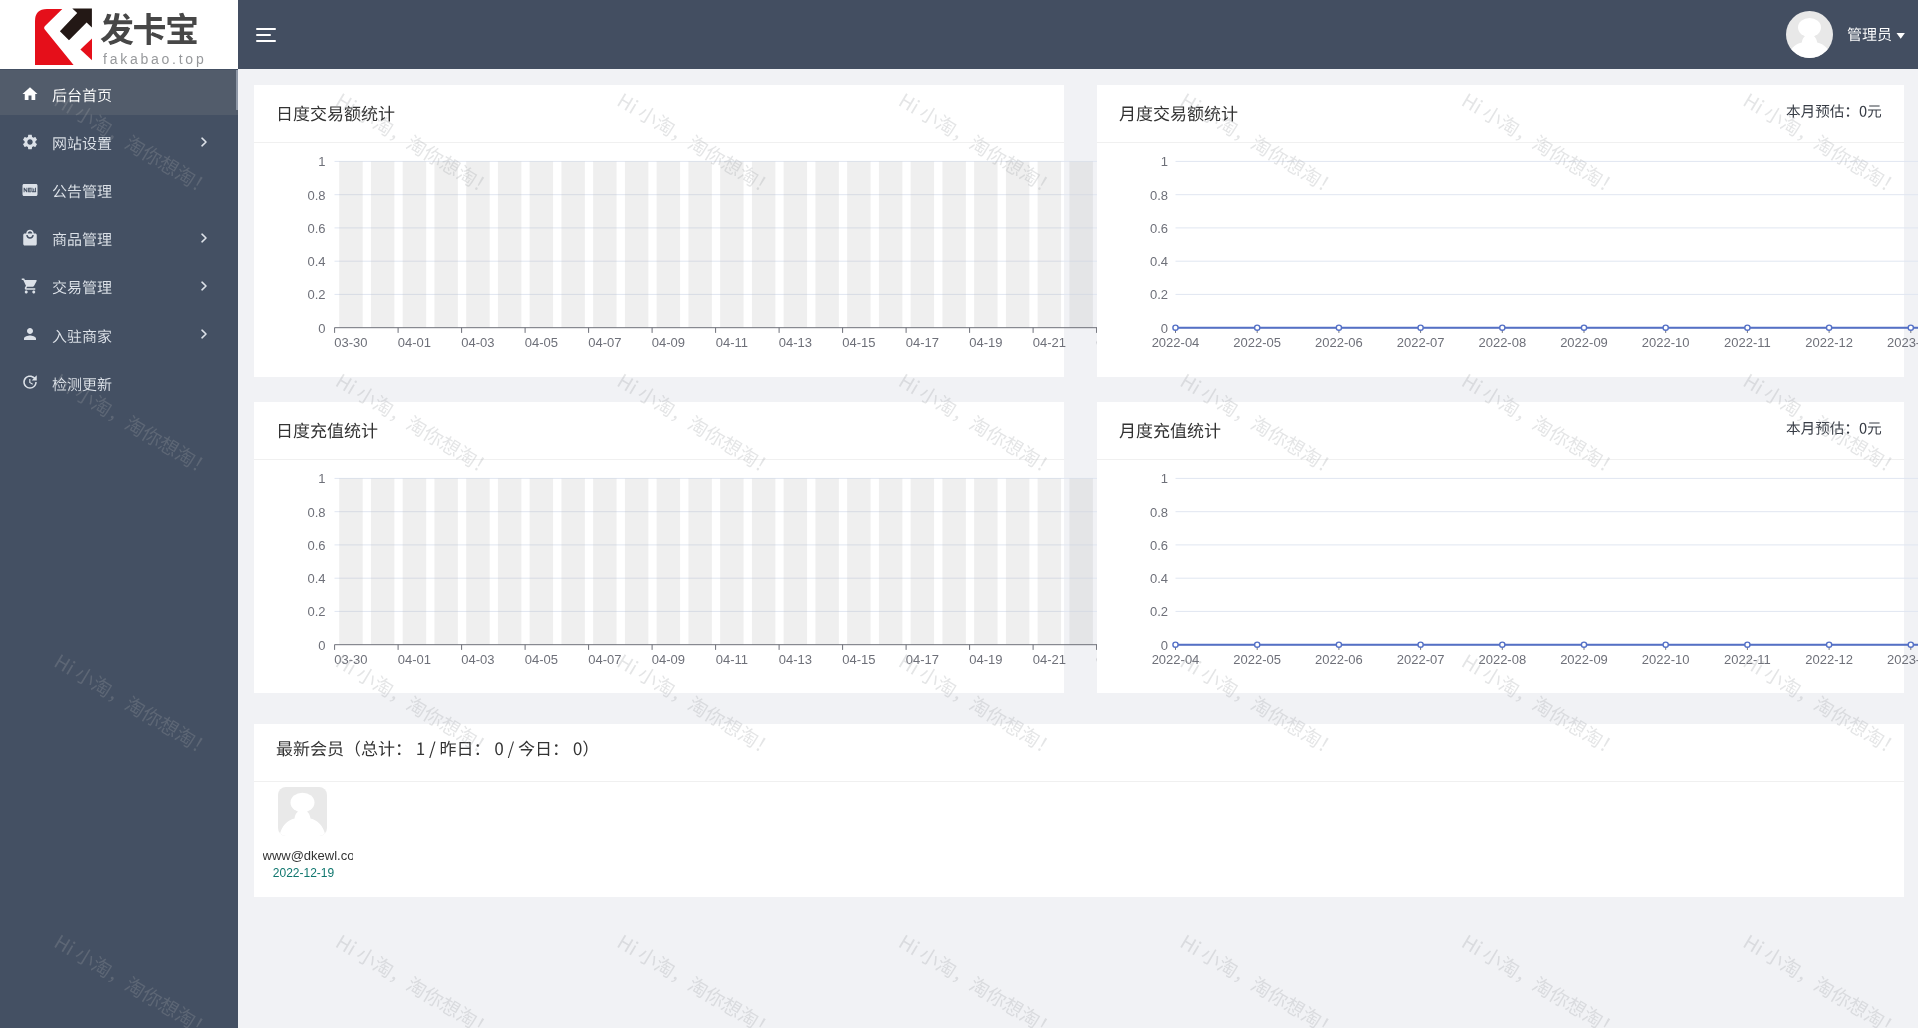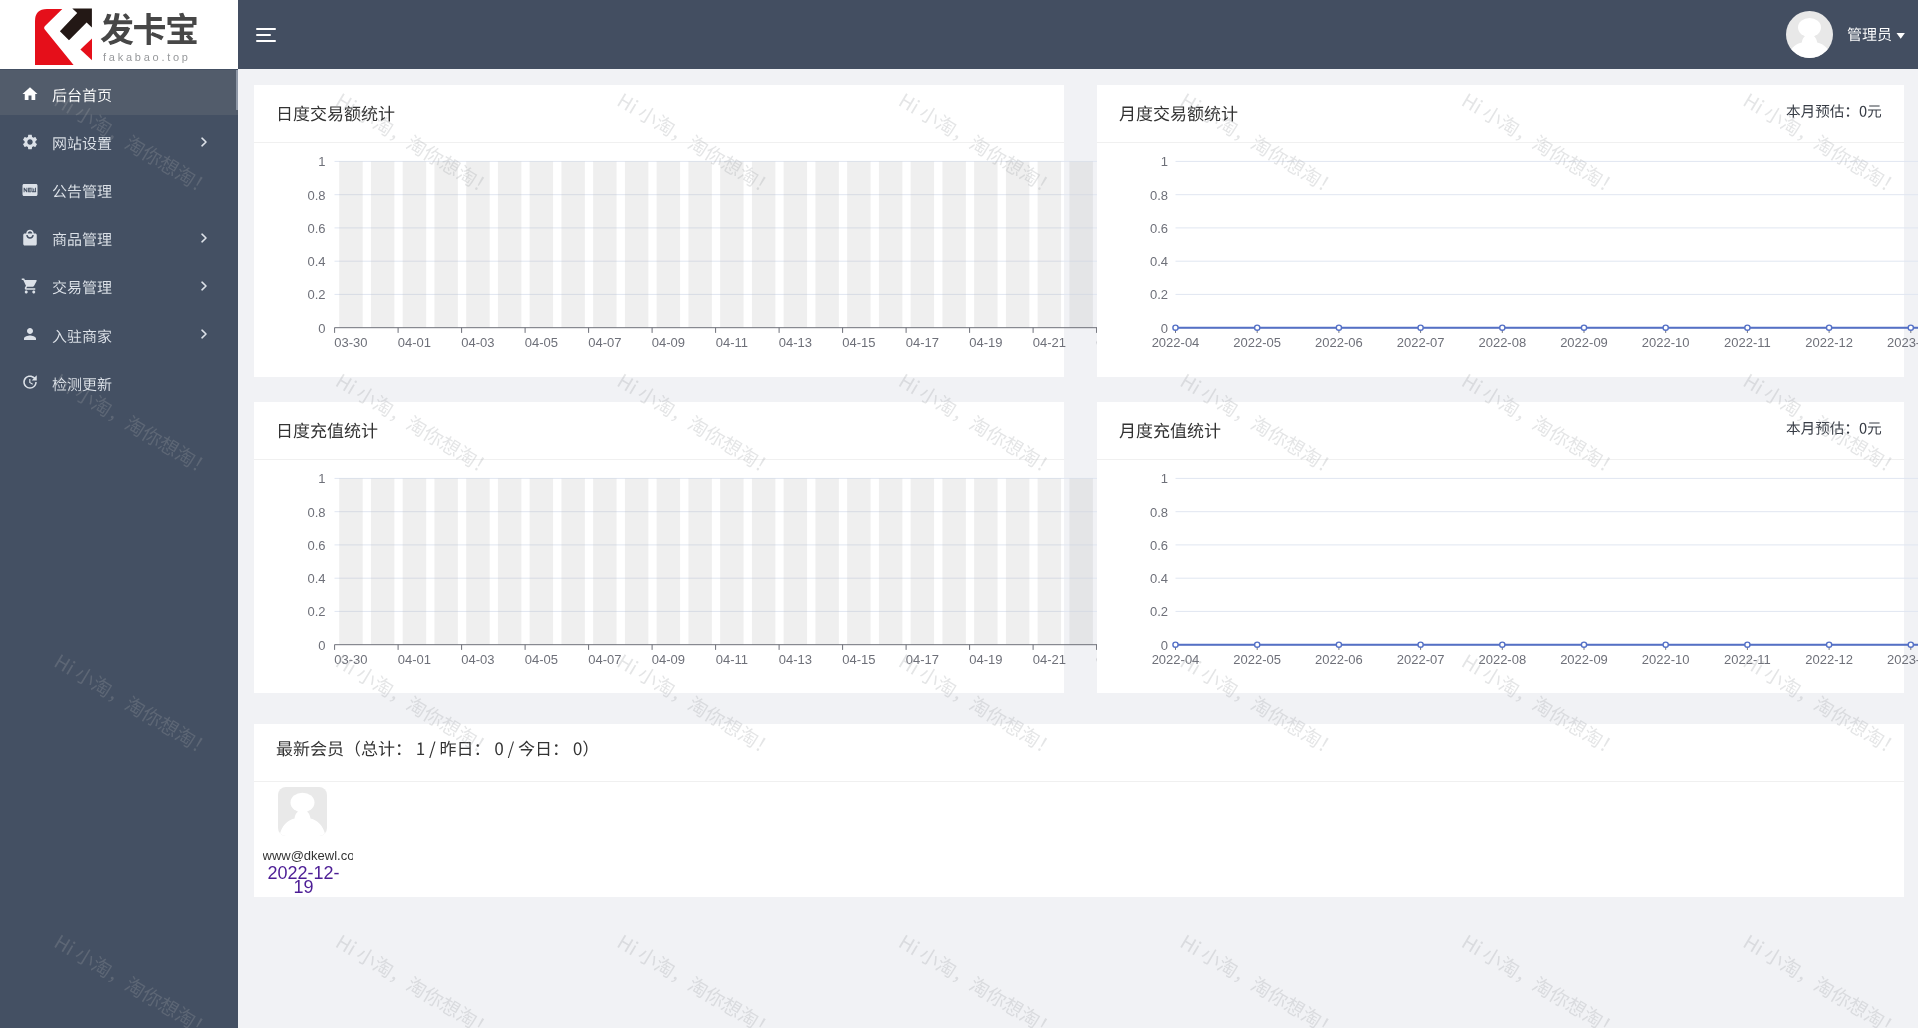--- a/index.html
+++ b/index.html
@@ -11,21 +11,21 @@
 <div style="position:absolute;left:0px;top:70px;width:238px;height:45px;background:#525c6b;"></div>
 <div style="position:absolute;left:235.5px;top:70px;width:2.5px;height:40px;background:#8e97a6;"></div>
 <svg class="abs" style="left:35px;top:8px" width="57" height="58" viewBox="0 0 57 58">
 <path fill="#e50f1a" d="M0,57 L0,13 Q0,1 12,1 L27.3,1 L10,18 Q8.2,19.9 10.2,21.9 L38.6,57 Z" fill-rule="evenodd"></path>
 <path fill="#e50f1a" d="M45.4,41.6 L57,30.6 L57,52.2 Z"></path>
 <path fill="#231815" d="M37.3,0.5 L56.9,0.5 L56.9,19.4 L51.6,14.5 L34,32.3 L24.9,23.2 L42.2,5.1 Z"></path>
 </svg>
 <svg style="position:absolute;left:99.5px;top:8.0px;overflow:visible" width="99" height="46" viewBox="0 0 99 46">
     <path transform="translate(0,34.0)" fill="#474747" d="M14.6 -13.6Q16.8 -8.4 21.4 -5.1Q26.1 -1.8 33.3 -0.6Q32.9 -0.2 32.4 0.5Q31.9 1.2 31.4 1.9Q31.0 2.6 30.7 3.1Q25.7 2.1 22.0 0.0Q18.2 -2.1 15.6 -5.2Q12.9 -8.4 11.1 -12.6ZM25.6 -15.0H26.5L27.2 -15.2L30.1 -13.8Q28.9 -10.2 26.9 -7.4Q25.0 -4.7 22.4 -2.7Q19.9 -0.6 16.8 0.8Q13.7 2.2 10.2 3.1Q9.9 2.3 9.3 1.2Q8.6 0.2 8.1 -0.5Q11.2 -1.2 14.0 -2.3Q16.8 -3.5 19.1 -5.2Q21.4 -6.9 23.1 -9.2Q24.7 -11.5 25.6 -14.3ZM13.3 -15.0H26.2V-11.1H12.1ZM15.0 -29.1 19.6 -28.4Q18.9 -23.3 17.7 -19.0Q16.6 -14.7 14.7 -11.0Q12.9 -7.4 10.2 -4.6Q7.5 -1.7 3.6 0.4Q3.4 -0.0 2.9 -0.7Q2.3 -1.3 1.8 -1.9Q1.2 -2.5 0.6 -2.9Q5.3 -5.3 8.1 -9.2Q11.0 -13.0 12.6 -18.0Q14.2 -23.1 15.0 -29.1ZM22.7 -26.9 25.9 -28.8Q26.5 -28.1 27.3 -27.2Q28.1 -26.4 28.8 -25.5Q29.5 -24.7 30.0 -24.1L26.7 -22.0Q26.2 -22.6 25.6 -23.5Q24.9 -24.3 24.1 -25.2Q23.4 -26.1 22.7 -26.9ZM4.6 -17.0Q4.5 -17.4 4.2 -18.1Q3.9 -18.8 3.7 -19.5Q3.5 -20.2 3.2 -20.7Q3.6 -20.8 4.0 -21.2Q4.4 -21.6 4.7 -22.1Q4.9 -22.5 5.3 -23.4Q5.8 -24.3 6.3 -25.6Q6.7 -26.8 7.1 -28.2L11.4 -27.5Q10.9 -26.0 10.3 -24.5Q9.6 -23.0 8.9 -21.6Q8.2 -20.3 7.6 -19.3V-19.2Q7.6 -19.2 7.2 -19.0Q6.7 -18.8 6.1 -18.4Q5.5 -18.1 5.0 -17.7Q4.6 -17.3 4.6 -17.0ZM4.6 -17.0V-20.0L7.0 -21.7H32.2L32.1 -17.8H8.1Q6.8 -17.8 5.8 -17.6Q4.8 -17.4 4.6 -17.0Z M34.1 -16.9H65.0V-12.8H34.1ZM49.2 -24.9H61.8V-20.9H49.2ZM46.4 -28.9H50.7V-14.9H46.4ZM46.6 -14.3H50.9V3.0H46.6ZM50.2 -7.0 52.4 -10.1Q53.6 -9.7 55.2 -9.1Q56.7 -8.5 58.3 -7.8Q59.9 -7.2 61.3 -6.6Q62.7 -6.0 63.7 -5.5L61.4 -1.8Q60.5 -2.3 59.1 -3.0Q57.8 -3.7 56.2 -4.4Q54.7 -5.1 53.1 -5.7Q51.5 -6.4 50.2 -7.0Z M79.7 -16.4H84.1V0.1H79.7ZM70.5 -18.2H93.5V-14.4H70.5ZM71.6 -10.6H92.6V-6.9H71.6ZM67.5 -1.7H96.6V2.1H67.5ZM85.7 -5.5 88.7 -7.5Q89.4 -6.8 90.3 -6.0Q91.1 -5.2 91.9 -4.4Q92.7 -3.6 93.3 -3.0L90.2 -0.7Q89.7 -1.4 88.9 -2.2Q88.2 -3.0 87.3 -3.9Q86.5 -4.8 85.7 -5.5ZM67.5 -25.1H96.5V-17.0H92.2V-21.2H71.5V-17.0H67.5ZM79.0 -28.4 83.2 -29.3Q83.7 -28.1 84.3 -26.7Q84.9 -25.4 85.2 -24.4L80.8 -23.4Q80.6 -24.0 80.3 -24.9Q80.0 -25.7 79.7 -26.7Q79.3 -27.6 79.0 -28.4Z"></path>
   </svg>
-<div class="abs" style="left:103px;top:51px;font-size:11px;letter-spacing:2.75px;color:#97999c">fakabao.top</div>
+<div class="abs" style="left:103px;top:51px;font-size:14px;letter-spacing:2.75px;color:#97999c">fakabao.top</div>
 <div style="position:absolute;left:255.5px;top:28px;width:20.5px;height:2px;background:#ffffff;border-radius:1px"></div>
 <div style="position:absolute;left:255.5px;top:34px;width:15.5px;height:2px;background:#ffffff;border-radius:1px"></div>
 <div style="position:absolute;left:255.5px;top:40px;width:20.5px;height:2px;background:#ffffff;border-radius:1px"></div>
 <svg class="abs" style="left:1785.5px;top:11px" width="47" height="47" viewBox="0 0 47 47">
 <defs>
       <clipPath id="avc">
         <circle cx="23.5" cy="23.5" r="23.5"></circle>
       </clipPath>
     </defs>
 <circle cx="23.5" cy="23.5" r="23.5" fill="#e8e8e8"></circle>
@@ -353,21 +353,21 @@
           <rect width="49" height="49" rx="8"></rect>
         </clipPath>
       </defs>
 <rect width="49" height="49" rx="8" fill="#e9e9e9"></rect>
 <g clip-path="url(#mav)" fill="#ffffff">
 <ellipse cx="24.5" cy="15.5" rx="12" ry="9.8"></ellipse>
 <path d="M24.5,23 C20,23 17.2,26.5 16.5,31.5 C9.5,33 3.5,38.5 1.5,49 L47.5,49 C45.5,38.5 39.5,33 32.5,31.5 C31.8,26.5 29,23 24.5,23 Z"></path>
 </g>
     </svg>
     <div class="abs" style="left:9px;top:124.5px;width:90px;height:15px;overflow:hidden;white-space:nowrap;font-size:13px;color:#333">www@dkewl.com</div>
-    <div class="abs" style="left:4px;top:142.5px;width:92px;text-align:center;font-size:18px;line-height:14px;color:#4c1d95">2022-12-19</div>
+    <div class="abs" style="left:4px;top:142.5px;width:92px;text-align:center;font-size:12px;line-height:14px;color:#0f766e">2022-12-19</div>
   </div>
 <svg class="abs" style="left:0;top:0;pointer-events:none" width="1918" height="1028" viewBox="0 0 1918 1028">
 <defs>
       <path id="wm" fill="rgba(158,160,165,0.28)" transform="translate(0,14)" d="M2.0 0.0V-14.3H3.8V-8.3H10.4V-14.3H12.2V0.0H10.4V-6.7H3.8V0.0Z M16.0 0.0V-10.6H17.8V0.0ZM16.9 -12.8Q16.4 -12.8 16.0 -13.1Q15.7 -13.4 15.7 -14.0Q15.7 -14.5 16.0 -14.8Q16.4 -15.1 16.9 -15.1Q17.4 -15.1 17.7 -14.8Q18.1 -14.5 18.1 -14.0Q18.1 -13.4 17.7 -13.1Q17.4 -12.8 16.9 -12.8Z M33.0 -16.1H34.6V-0.5Q34.6 0.3 34.3 0.7Q34.1 1.1 33.6 1.3Q33.0 1.5 32.1 1.5Q31.2 1.6 29.8 1.6Q29.8 1.4 29.6 1.1Q29.5 0.8 29.4 0.5Q29.3 0.3 29.2 0.0Q29.9 0.1 30.6 0.1Q31.2 0.1 31.7 0.1Q32.2 0.1 32.4 0.1Q32.7 0.0 32.8 -0.1Q33.0 -0.2 33.0 -0.5ZM37.7 -11.1 39.1 -11.7Q40.0 -10.3 40.7 -8.7Q41.5 -7.2 42.1 -5.7Q42.7 -4.2 43.0 -3.0L41.4 -2.4Q41.2 -3.5 40.6 -5.0Q40.1 -6.6 39.3 -8.1Q38.5 -9.7 37.7 -11.1ZM27.9 -11.5 29.5 -11.3Q29.2 -9.8 28.7 -8.3Q28.2 -6.7 27.5 -5.2Q26.8 -3.8 25.9 -2.7Q25.8 -2.8 25.5 -3.0Q25.3 -3.1 25.0 -3.3Q24.7 -3.4 24.6 -3.5Q25.4 -4.5 26.1 -5.9Q26.7 -7.3 27.2 -8.7Q27.6 -10.2 27.9 -11.5Z M51.7 -16.4 53.1 -16.0Q52.6 -14.7 51.9 -13.5Q51.2 -12.2 50.5 -11.1Q49.7 -10.0 48.9 -9.2Q48.8 -9.3 48.6 -9.5Q48.3 -9.6 48.1 -9.8Q47.9 -9.9 47.7 -10.0Q48.9 -11.2 50.0 -12.9Q51.0 -14.6 51.7 -16.4ZM52.2 -11.8 53.5 -11.5Q53.0 -10.3 52.3 -9.2Q51.7 -8.1 51.0 -7.3Q50.8 -7.4 50.4 -7.6Q50.0 -7.7 49.8 -7.8Q50.5 -8.6 51.2 -9.7Q51.8 -10.7 52.2 -11.8ZM51.3 -13.5H60.7V-12.1H50.8ZM60.0 -13.5H61.4Q61.4 -13.5 61.4 -13.3Q61.4 -13.2 61.4 -13.0Q61.4 -12.8 61.4 -12.7Q61.4 -9.2 61.3 -6.8Q61.3 -4.3 61.2 -2.8Q61.1 -1.3 60.9 -0.5Q60.8 0.4 60.5 0.7Q60.2 1.1 59.9 1.3Q59.5 1.4 59.0 1.5Q58.5 1.6 57.7 1.5Q56.9 1.5 56.1 1.5Q56.0 1.2 55.9 0.8Q55.8 0.4 55.6 0.1Q56.5 0.2 57.3 0.2Q58.1 0.2 58.5 0.2Q58.7 0.2 58.9 0.2Q59.1 0.1 59.2 -0.1Q59.4 -0.3 59.6 -1.1Q59.7 -1.9 59.8 -3.4Q59.9 -5.0 59.9 -7.4Q60.0 -9.8 60.0 -13.1ZM51.9 -10.0H58.1V-8.9H51.9ZM49.4 -6.9H58.9V-5.8H49.4ZM53.6 -9.4H54.9V-1.9H53.6ZM50.3 -4.9H51.6V-2.4H56.9V-4.9H58.1V-1.2H50.3ZM45.2 -15.1 46.2 -16.1Q46.7 -15.9 47.2 -15.6Q47.8 -15.2 48.4 -14.9Q48.9 -14.6 49.2 -14.4L48.3 -13.2Q48.0 -13.5 47.4 -13.8Q46.9 -14.2 46.3 -14.5Q45.7 -14.8 45.2 -15.1ZM44.1 -9.8 45.0 -10.8Q45.5 -10.6 46.1 -10.3Q46.6 -10.0 47.1 -9.8Q47.7 -9.5 48.0 -9.2L47.1 -8.1Q46.8 -8.3 46.3 -8.6Q45.8 -8.9 45.2 -9.2Q44.6 -9.6 44.1 -9.8ZM44.7 0.2Q45.1 -0.6 45.6 -1.6Q46.1 -2.6 46.6 -3.8Q47.1 -4.9 47.5 -6.0L48.7 -5.1Q48.3 -4.1 47.9 -3.0Q47.4 -1.9 46.9 -0.8Q46.5 0.2 46.0 1.1Z M66.0 2.1 65.6 1.1Q66.7 0.6 67.4 -0.2Q68.0 -1.0 68.0 -2.1L67.7 -3.7L68.7 -2.2Q68.5 -2.0 68.2 -1.9Q68.0 -1.8 67.7 -1.8Q67.1 -1.8 66.7 -2.1Q66.2 -2.5 66.2 -3.2Q66.2 -3.9 66.7 -4.2Q67.1 -4.6 67.7 -4.6Q68.5 -4.6 68.9 -4.0Q69.4 -3.4 69.4 -2.3Q69.4 -0.8 68.4 0.4Q67.5 1.5 66.0 2.1Z M90.7 -16.4 92.1 -16.0Q91.6 -14.7 90.9 -13.5Q90.2 -12.2 89.5 -11.1Q88.7 -10.0 87.9 -9.2Q87.8 -9.3 87.6 -9.5Q87.3 -9.6 87.1 -9.8Q86.9 -9.9 86.7 -10.0Q87.9 -11.2 89.0 -12.9Q90.0 -14.6 90.7 -16.4ZM91.2 -11.8 92.5 -11.5Q92.0 -10.3 91.3 -9.2Q90.7 -8.1 90.0 -7.3Q89.8 -7.4 89.4 -7.6Q89.0 -7.7 88.8 -7.8Q89.5 -8.6 90.2 -9.7Q90.8 -10.7 91.2 -11.8ZM90.3 -13.5H99.7V-12.1H89.8ZM99.0 -13.5H100.4Q100.4 -13.5 100.4 -13.3Q100.4 -13.2 100.4 -13.0Q100.4 -12.8 100.4 -12.7Q100.4 -9.2 100.3 -6.8Q100.3 -4.3 100.2 -2.8Q100.1 -1.3 99.9 -0.5Q99.8 0.4 99.5 0.7Q99.2 1.1 98.9 1.3Q98.5 1.4 98.0 1.5Q97.5 1.6 96.7 1.5Q95.9 1.5 95.1 1.5Q95.0 1.2 94.9 0.8Q94.8 0.4 94.6 0.1Q95.6 0.2 96.3 0.2Q97.1 0.2 97.5 0.2Q97.7 0.2 97.9 0.2Q98.1 0.1 98.2 -0.1Q98.4 -0.3 98.6 -1.1Q98.7 -1.9 98.8 -3.4Q98.9 -5.0 98.9 -7.4Q99.0 -9.8 99.0 -13.1ZM90.9 -10.0H97.1V-8.9H90.9ZM88.4 -6.9H97.9V-5.8H88.4ZM92.6 -9.4H93.9V-1.9H92.6ZM89.3 -4.9H90.6V-2.4H95.9V-4.9H97.1V-1.2H89.3ZM84.2 -15.1 85.2 -16.1Q85.7 -15.9 86.2 -15.6Q86.8 -15.2 87.4 -14.9Q87.9 -14.6 88.2 -14.4L87.3 -13.2Q87.0 -13.5 86.4 -13.8Q85.9 -14.2 85.3 -14.5Q84.7 -14.8 84.2 -15.1ZM83.1 -9.8 84.0 -10.8Q84.5 -10.6 85.1 -10.3Q85.6 -10.0 86.1 -9.8Q86.7 -9.5 87.0 -9.2L86.1 -8.1Q85.8 -8.3 85.3 -8.6Q84.8 -8.9 84.2 -9.2Q83.6 -9.6 83.1 -9.8ZM83.7 0.2Q84.1 -0.6 84.6 -1.6Q85.1 -2.6 85.6 -3.8Q86.1 -4.9 86.5 -6.0L87.7 -5.1Q87.3 -4.1 86.9 -3.0Q86.4 -1.9 85.9 -0.8Q85.5 0.2 85.0 1.1Z M111.0 -16.3 112.5 -16.0Q112.1 -14.4 111.5 -12.9Q111.0 -11.4 110.4 -10.1Q109.7 -8.9 109.0 -7.9Q108.8 -8.0 108.6 -8.2Q108.4 -8.4 108.2 -8.5Q108.0 -8.7 107.8 -8.8Q108.5 -9.7 109.1 -10.9Q109.7 -12.1 110.2 -13.5Q110.7 -14.9 111.0 -16.3ZM110.7 -8.0 112.1 -7.7Q111.8 -6.5 111.4 -5.2Q110.9 -4.0 110.4 -3.0Q109.8 -1.9 109.2 -1.1Q109.1 -1.2 108.9 -1.3Q108.6 -1.5 108.4 -1.6Q108.2 -1.8 108.0 -1.9Q108.9 -3.0 109.6 -4.6Q110.3 -6.3 110.7 -8.0ZM110.8 -12.6H119.6V-11.3H110.3ZM113.9 -12.1H115.3V-0.2Q115.3 0.4 115.1 0.7Q115.0 1.1 114.6 1.3Q114.2 1.5 113.6 1.5Q112.9 1.6 112.0 1.6Q111.9 1.3 111.8 0.8Q111.7 0.4 111.5 0.1Q112.2 0.1 112.8 0.1Q113.3 0.1 113.5 0.1Q113.7 0.1 113.8 0.0Q113.9 -0.0 113.9 -0.2ZM116.7 -7.7 118.0 -8.2Q118.6 -7.1 119.1 -6.0Q119.6 -4.8 119.9 -3.7Q120.3 -2.5 120.5 -1.6L119.1 -1.1Q118.9 -2.0 118.6 -3.2Q118.2 -4.3 117.7 -5.5Q117.3 -6.7 116.7 -7.7ZM119.2 -12.6H119.4L119.6 -12.7L120.6 -12.5Q120.4 -11.4 120.2 -10.2Q120.0 -9.1 119.8 -8.3L118.5 -8.5Q118.6 -9.0 118.7 -9.7Q118.9 -10.3 119.0 -11.0Q119.1 -11.8 119.2 -12.4ZM107.1 -16.3 108.5 -15.9Q107.8 -14.2 107.0 -12.6Q106.1 -11.0 105.1 -9.6Q104.1 -8.2 103.1 -7.1Q103.0 -7.3 102.9 -7.5Q102.7 -7.8 102.5 -8.1Q102.4 -8.4 102.2 -8.5Q103.2 -9.5 104.1 -10.7Q105.0 -12.0 105.8 -13.4Q106.5 -14.8 107.1 -16.3ZM105.0 -11.3 106.4 -12.7 106.5 -12.7V1.5H105.0Z M126.9 -3.9H128.4V-0.8Q128.4 -0.4 128.6 -0.3Q128.9 -0.2 129.7 -0.2Q129.9 -0.2 130.4 -0.2Q130.9 -0.2 131.6 -0.2Q132.2 -0.2 132.8 -0.2Q133.3 -0.2 133.6 -0.2Q134.1 -0.2 134.3 -0.3Q134.6 -0.5 134.6 -1.0Q134.7 -1.4 134.8 -2.5Q134.9 -2.3 135.2 -2.2Q135.4 -2.1 135.7 -2.0Q135.9 -1.9 136.1 -1.9Q136.0 -0.7 135.8 -0.0Q135.6 0.6 135.1 0.9Q134.6 1.2 133.7 1.2Q133.6 1.2 133.1 1.2Q132.7 1.2 132.2 1.2Q131.7 1.2 131.1 1.2Q130.6 1.2 130.2 1.2Q129.8 1.2 129.6 1.2Q128.6 1.2 128.0 1.0Q127.4 0.8 127.2 0.4Q126.9 -0.0 126.9 -0.8ZM129.5 -4.6 130.5 -5.3Q131.0 -4.9 131.5 -4.4Q132.0 -3.9 132.5 -3.4Q133.0 -2.9 133.2 -2.6L132.2 -1.7Q131.9 -2.0 131.4 -2.6Q131.0 -3.1 130.5 -3.6Q130.0 -4.1 129.5 -4.6ZM136.4 -3.9 137.7 -4.5Q138.1 -3.9 138.5 -3.2Q139.0 -2.4 139.4 -1.8Q139.8 -1.1 140.0 -0.6L138.6 0.1Q138.4 -0.4 138.0 -1.1Q137.7 -1.8 137.2 -2.5Q136.8 -3.3 136.4 -3.9ZM124.2 -4.1 125.4 -3.6Q125.2 -3.0 125.0 -2.2Q124.7 -1.4 124.4 -0.7Q124.0 -0.0 123.6 0.5L122.3 -0.1Q122.7 -0.6 123.1 -1.3Q123.4 -2.0 123.7 -2.7Q124.0 -3.5 124.2 -4.1ZM122.5 -13.5H130.6V-12.2H122.5ZM126.1 -16.3H127.5V-5.0H126.1ZM126.0 -12.7 127.0 -12.3Q126.6 -11.1 126.0 -9.9Q125.3 -8.8 124.6 -7.8Q123.8 -6.8 123.0 -6.1Q122.9 -6.4 122.6 -6.7Q122.3 -7.0 122.1 -7.2Q122.8 -7.7 123.6 -8.6Q124.3 -9.5 125.0 -10.5Q125.6 -11.6 126.0 -12.7ZM127.3 -11.2Q127.6 -11.0 128.1 -10.7Q128.5 -10.4 129.1 -10.0Q129.6 -9.6 130.1 -9.2Q130.5 -8.9 130.7 -8.7L129.9 -7.5Q129.7 -7.8 129.2 -8.2Q128.8 -8.6 128.3 -9.0Q127.8 -9.5 127.3 -9.8Q126.9 -10.2 126.6 -10.4ZM132.8 -11.2V-9.4H137.6V-11.2ZM132.8 -8.2V-6.4H137.6V-8.2ZM132.8 -14.1V-12.3H137.6V-14.1ZM131.4 -15.3H139.0V-5.2H131.4Z M149.2 -16.4 150.6 -16.0Q150.1 -14.7 149.4 -13.5Q148.7 -12.2 148.0 -11.1Q147.2 -10.0 146.4 -9.2Q146.3 -9.3 146.1 -9.5Q145.8 -9.6 145.6 -9.8Q145.4 -9.9 145.2 -10.0Q146.4 -11.2 147.5 -12.9Q148.5 -14.6 149.2 -16.4ZM149.7 -11.8 151.0 -11.5Q150.5 -10.3 149.8 -9.2Q149.2 -8.1 148.5 -7.3Q148.3 -7.4 147.9 -7.6Q147.5 -7.7 147.3 -7.8Q148.0 -8.6 148.7 -9.7Q149.3 -10.7 149.7 -11.8ZM148.8 -13.5H158.2V-12.1H148.3ZM157.5 -13.5H158.9Q158.9 -13.5 158.9 -13.3Q158.9 -13.2 158.9 -13.0Q158.9 -12.8 158.9 -12.7Q158.9 -9.2 158.8 -6.8Q158.8 -4.3 158.7 -2.8Q158.6 -1.3 158.4 -0.5Q158.3 0.4 158.0 0.7Q157.7 1.1 157.4 1.3Q157.0 1.4 156.5 1.5Q156.0 1.6 155.2 1.5Q154.4 1.5 153.6 1.5Q153.5 1.2 153.4 0.8Q153.3 0.4 153.1 0.1Q154.1 0.2 154.8 0.2Q155.6 0.2 156.0 0.2Q156.2 0.2 156.4 0.2Q156.6 0.1 156.7 -0.1Q156.9 -0.3 157.1 -1.1Q157.2 -1.9 157.3 -3.4Q157.4 -5.0 157.4 -7.4Q157.5 -9.8 157.5 -13.1ZM149.4 -10.0H155.6V-8.9H149.4ZM146.9 -6.9H156.4V-5.8H146.9ZM151.1 -9.4H152.4V-1.9H151.1ZM147.8 -4.9H149.1V-2.4H154.4V-4.9H155.6V-1.2H147.8ZM142.7 -15.1 143.7 -16.1Q144.2 -15.9 144.7 -15.6Q145.3 -15.2 145.9 -14.9Q146.4 -14.6 146.7 -14.4L145.8 -13.2Q145.5 -13.5 144.9 -13.8Q144.4 -14.2 143.8 -14.5Q143.2 -14.8 142.7 -15.1ZM141.6 -9.8 142.5 -10.8Q143.0 -10.6 143.6 -10.3Q144.1 -10.0 144.6 -9.8Q145.2 -9.5 145.5 -9.2L144.6 -8.1Q144.3 -8.3 143.8 -8.6Q143.3 -8.9 142.7 -9.2Q142.1 -9.6 141.6 -9.8ZM142.2 0.2Q142.6 -0.6 143.1 -1.6Q143.6 -2.6 144.1 -3.8Q144.6 -4.9 145.0 -6.0L146.2 -5.1Q145.8 -4.1 145.4 -3.0Q144.9 -1.9 144.4 -0.8Q144.0 0.2 143.5 1.1Z M164.7 -4.7 164.3 -12.3 164.2 -14.6H166.4L166.3 -12.3L165.9 -4.7ZM165.3 0.1Q164.8 0.1 164.4 -0.3Q164.1 -0.6 164.1 -1.2Q164.1 -1.8 164.4 -2.1Q164.8 -2.5 165.3 -2.5Q165.8 -2.5 166.2 -2.1Q166.5 -1.8 166.5 -1.2Q166.5 -0.6 166.2 -0.3Q165.8 0.1 165.3 0.1Z"></path>
     </defs>
 <use href="#wm" transform="translate(59.8,92.5) rotate(31)"></use>
     <use href="#wm" transform="translate(341.3,92.5) rotate(31)"></use>
     <use href="#wm" transform="translate(622.8,92.5) rotate(31)"></use>
     <use href="#wm" transform="translate(904.3,92.5) rotate(31)"></use>
     <use href="#wm" transform="translate(1185.8,92.5) rotate(31)"></use>

